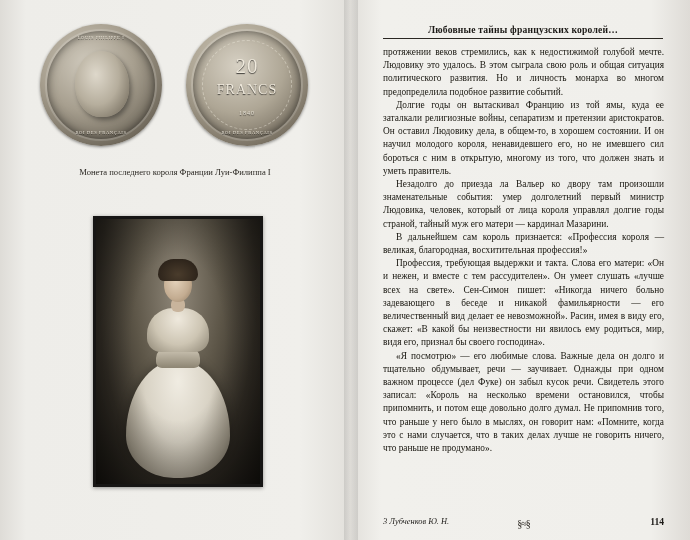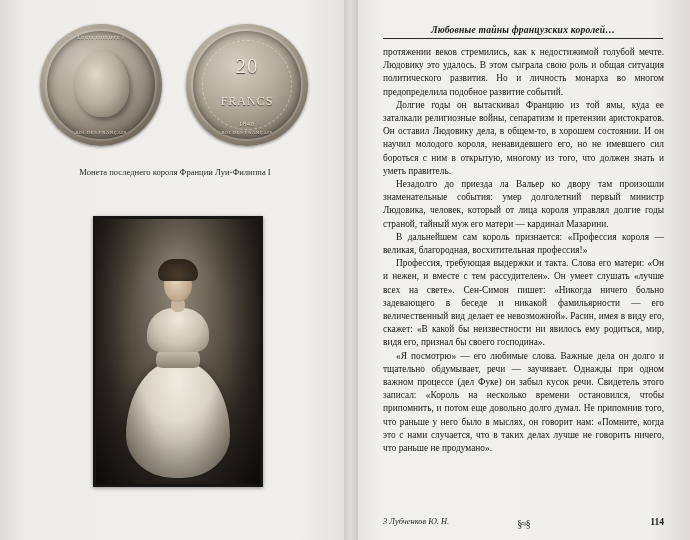--- a/index.html
+++ b/index.html
@@ -117,23 +117,23 @@
     text-shadow: 0 1px 1px rgba(0,0,0,0.7);
   }
   .coin-value .v20 {
     display: block;
     font-size: 21px;
     line-height: 20px;
     letter-spacing: 1px;
   }
   .coin-value .vfr {
     display: block;
-    font-size: 12px;
+    font-size: 14px;
     letter-spacing: 1px;
-    margin-top: 18px;
+    margin-top: 6px;
   }
   .coin-value .vyear {
     display: block;
     font-size: 6px;
     letter-spacing: 1px;
     margin-top: 12px;
   }
   .wreath {
     position: absolute;
     left: 16px;
@@ -248,21 +248,20 @@
 
   
   .running-head {
     position: absolute;
     left: 383px;
     top: 24px;
     width: 280px;
     text-align: center;
     font-size: 9.6px;
     font-weight: bold;
-    font-style: italic;
     color: #1c1a17;
     letter-spacing: 0.2px;
   }
   .rule {
     position: absolute;
     left: 383px;
     top: 38px;
     width: 280px;
     height: 1px;
     background: #2a2722;

